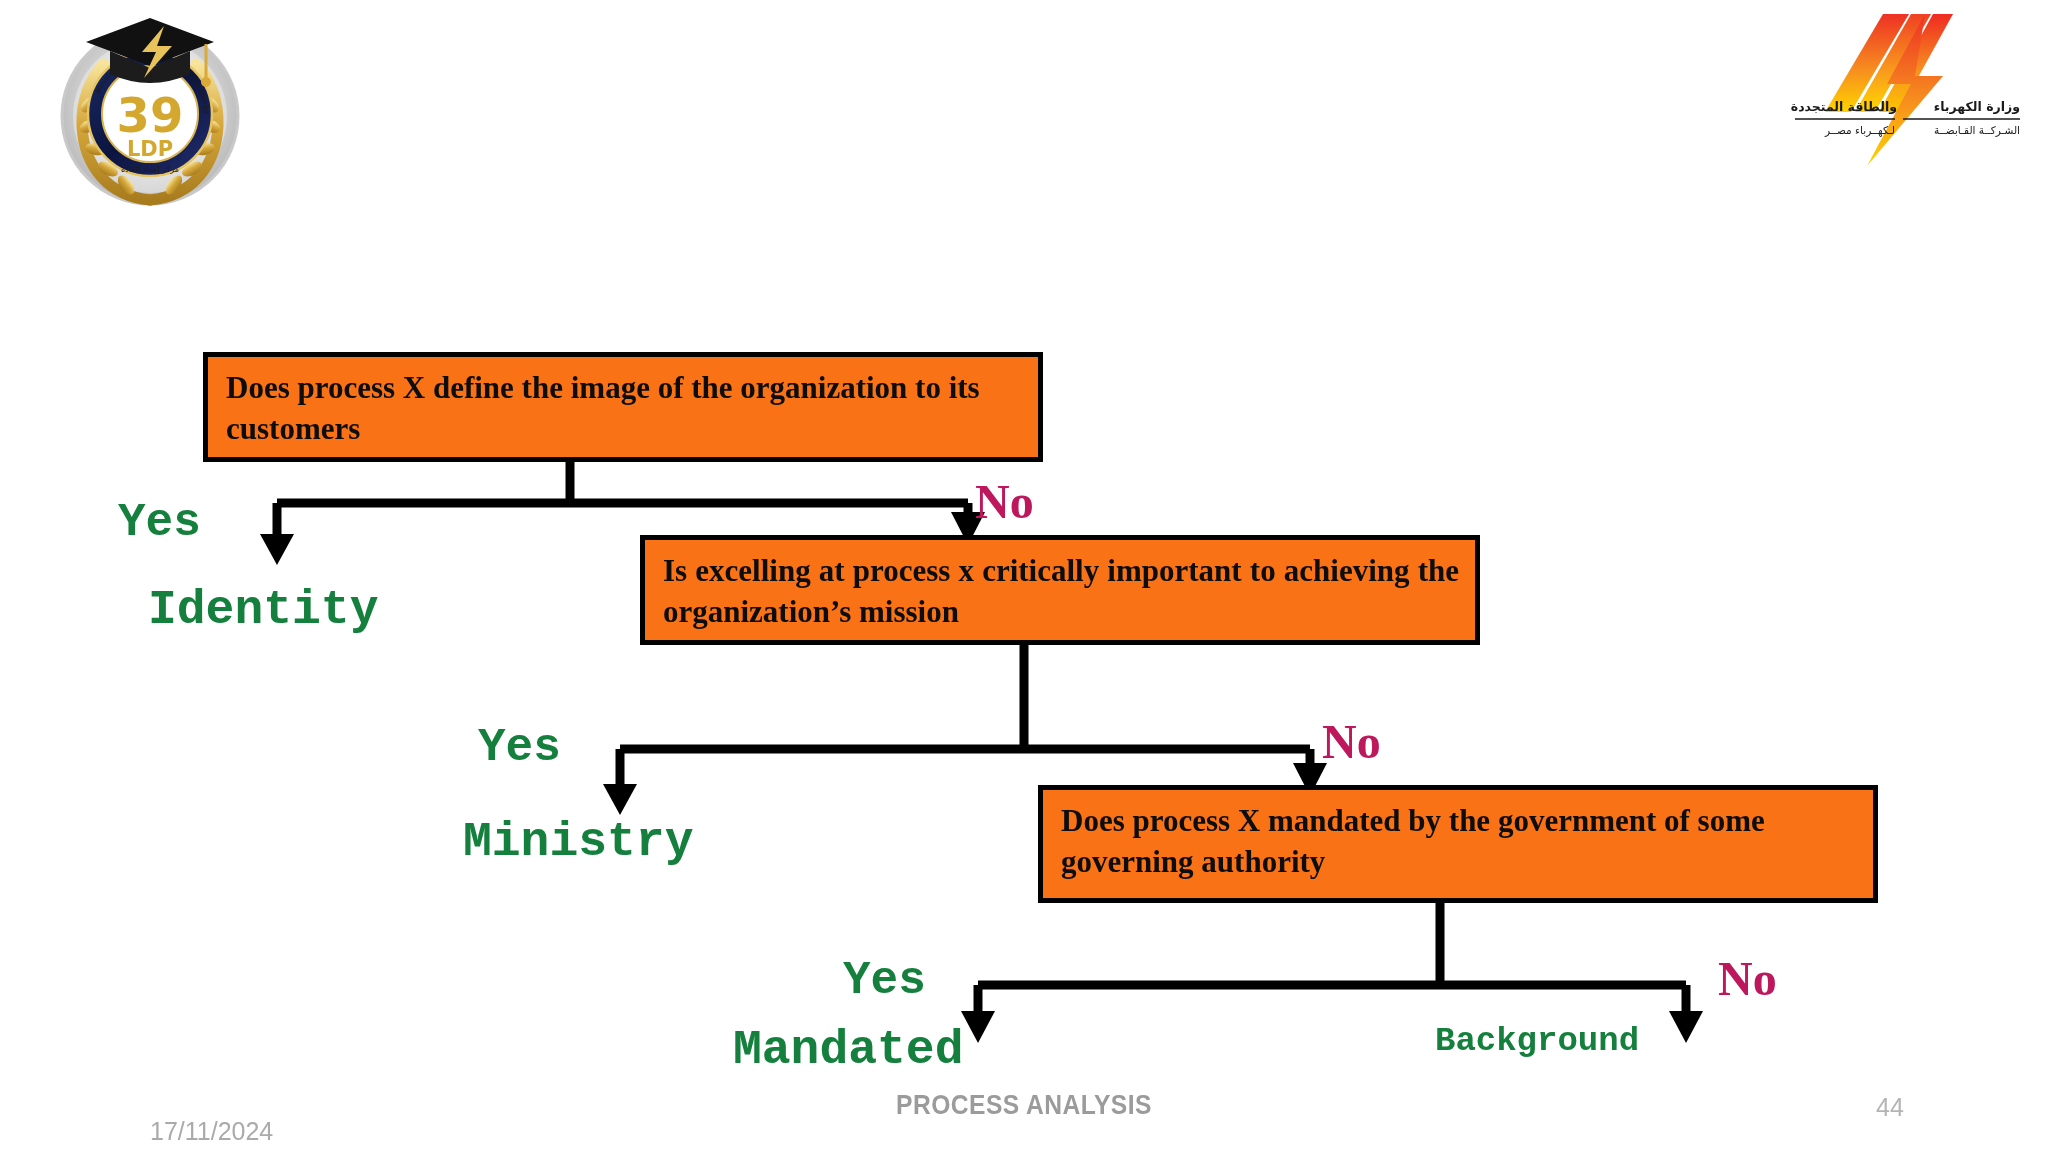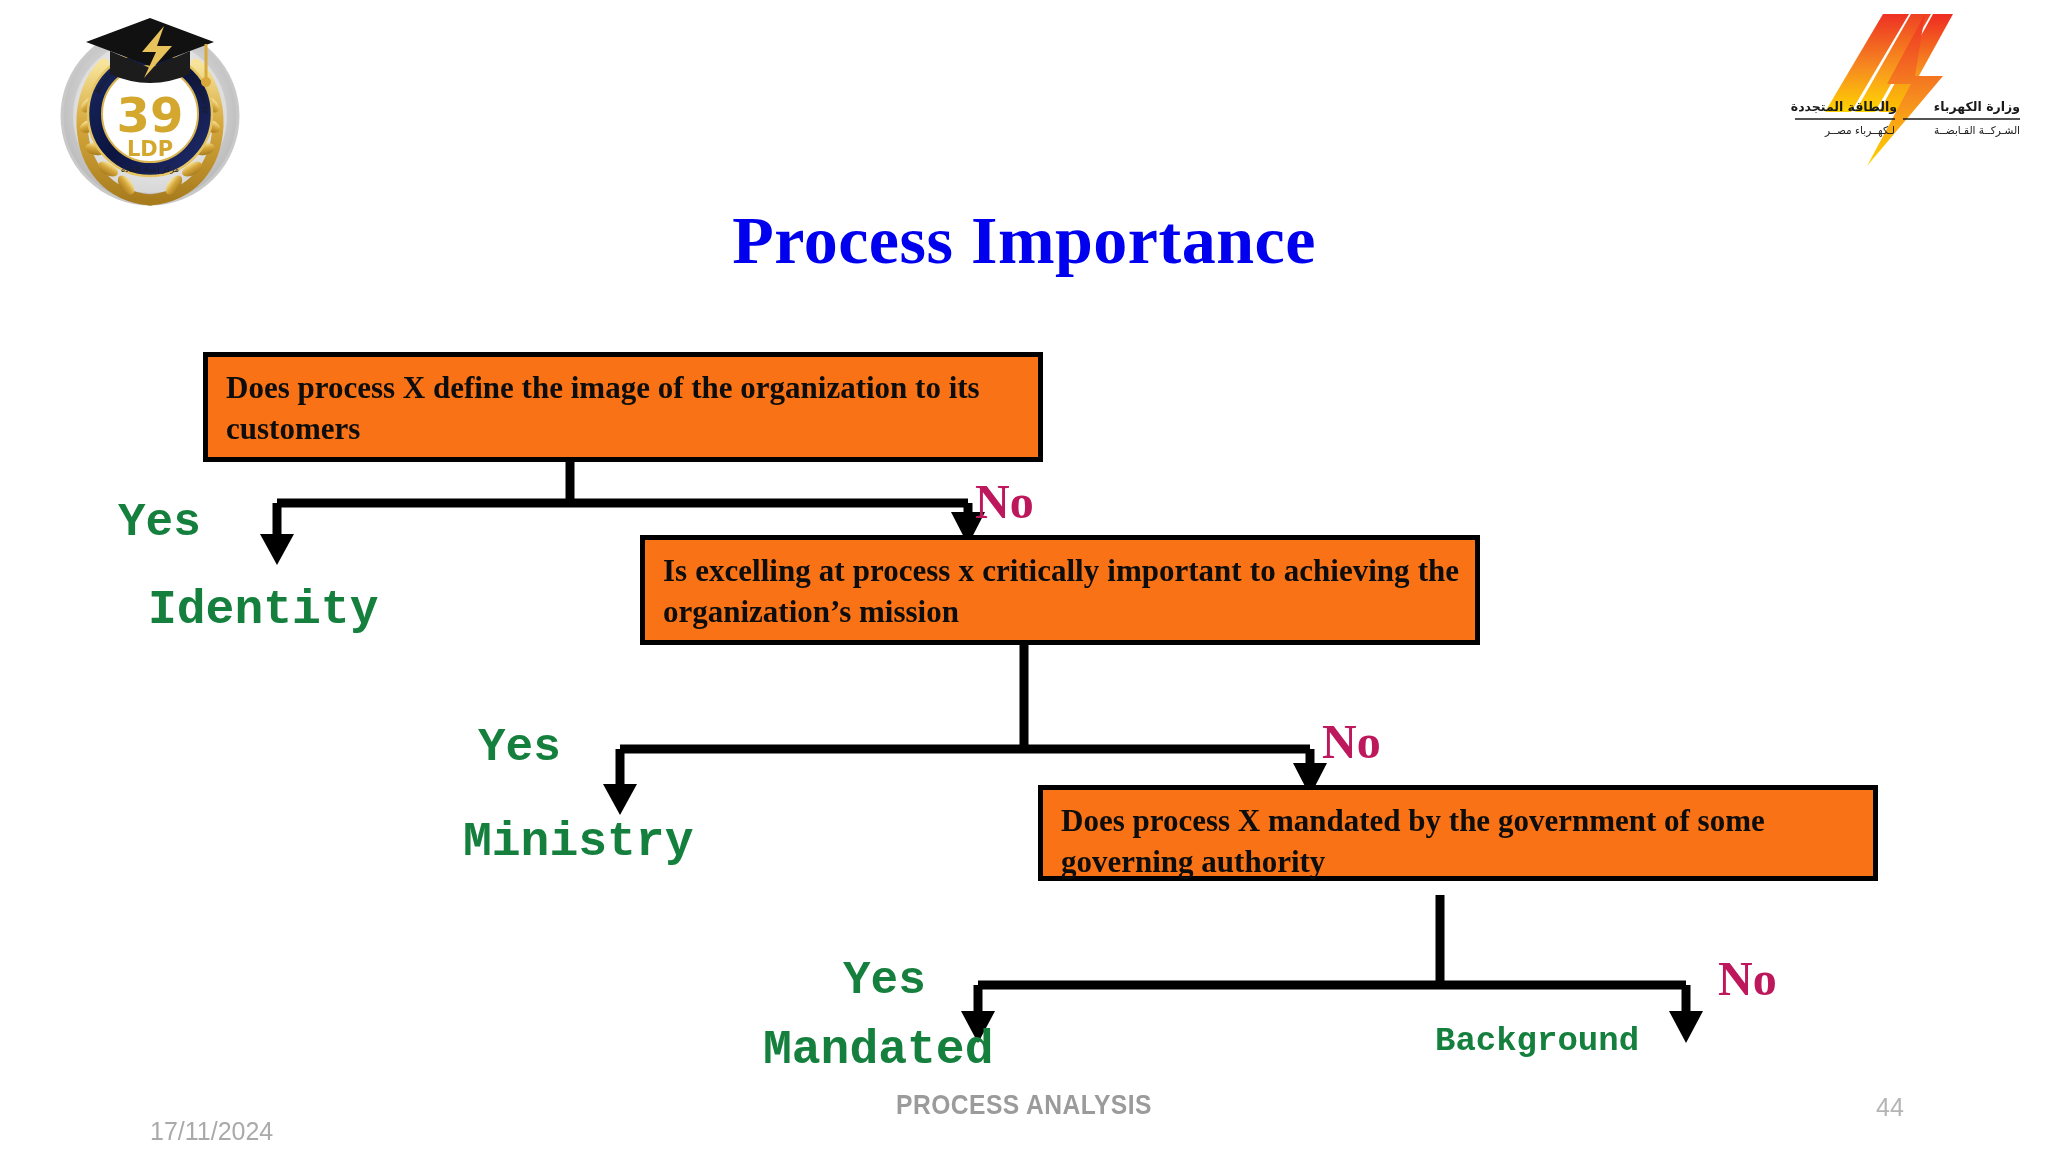--- a/index.html
+++ b/index.html
@@ -81,21 +81,21 @@
     left: 640px;
     top: 535px;
     width: 840px;
     height: 110px;
   }
   #box-2 .box-text { text-align: justify; text-align-last: left; }
   #box-3 {
     left: 1038px;
     top: 785px;
     width: 840px;
-    height: 96px;
+    height: 118px;
   }
 
   
   #connectors {
     position: absolute;
     left: 0;
     top: 0;
     width: 2048px;
     height: 1152px;
     pointer-events: none;
@@ -121,21 +121,21 @@
   #yes-1      { left: 118px;  top: 500px;  font-size: 46px; }
   #no-1       { left: 975px;  top: 478px;  font-size: 48px; }
   #identity   { left: 148px;  top: 586px;  font-size: 48px; }
 
   #yes-2      { left: 478px;  top: 725px;  font-size: 46px; }
   #no-2       { left: 1322px; top: 718px;  font-size: 48px; }
   #priority   { left: 463px;  top: 818px;  font-size: 48px; }
 
   #yes-3      { left: 843px;  top: 958px;  font-size: 46px; }
   #no-3       { left: 1718px; top: 955px;  font-size: 48px; }
-  #mandated   { left: 733px;  top: 1026px; font-size: 48px; margin-left: 30px; }
+  #mandated   { left: 733px;  top: 1026px; font-size: 48px; }
   #background { left: 1435px; top: 1024px; font-size: 34px; }
 
   
   #footer-date {
     position: absolute;
     left: 150px;
     top: 1093px;
     font-family: "Liberation Sans", sans-serif;
     font-size: 25px;
     color: #aaaaaa;
@@ -266,21 +266,20 @@
 
       <text x="245" y="103" text-anchor="end" class="logo-arabic" font-size="12.5" font-weight="bold">وزارة الكهرباء</text>
       <text x="122" y="103" text-anchor="end" class="logo-arabic" font-size="12.5" font-weight="bold">والطاقة المتجددة</text>
       <line x1="128" y1="111" x2="245" y2="111" stroke="#1a1a1a" stroke-width="1.6"></line>
       <line x1="20" y1="111" x2="120" y2="111" stroke="#1a1a1a" stroke-width="1.6"></line>
       <text x="245" y="126" text-anchor="end" class="logo-arabic" font-size="10.5">الشـركــة القـابضــة</text>
       <text x="120" y="126" text-anchor="end" class="logo-arabic" font-size="10.5">لـكهــرباء مصــر</text>
     </svg>
   </div>
 
-  <div id="page-title">Process Importance</div>
 
   <svg id="connectors" viewBox="0 0 2048 1152">
     <g stroke="#000000" stroke-width="9" fill="none" stroke-linecap="butt">
 
       <line x1="570" y1="462" x2="570" y2="504"></line>
       <line x1="277" y1="503" x2="968" y2="503"></line>
       <line x1="277" y1="503" x2="277" y2="540"></line>
       <line x1="968" y1="503" x2="968" y2="515"></line>
 
       <line x1="1024" y1="645" x2="1024" y2="750"></line>

